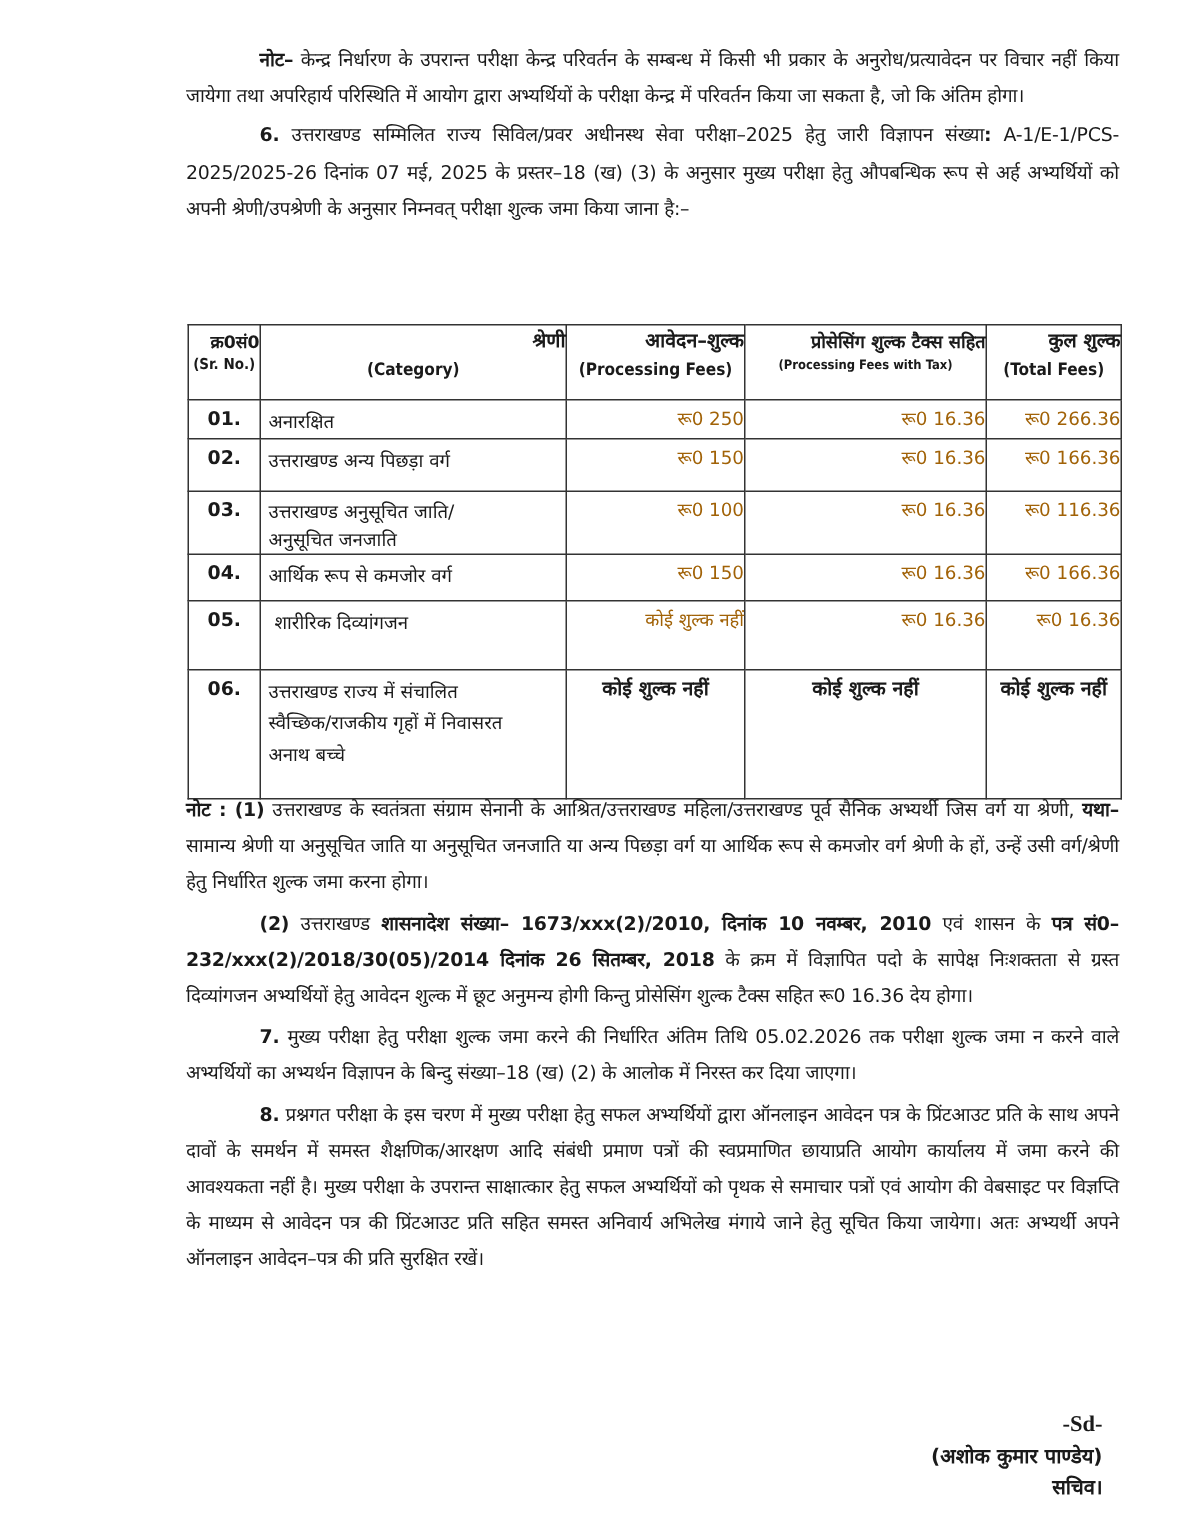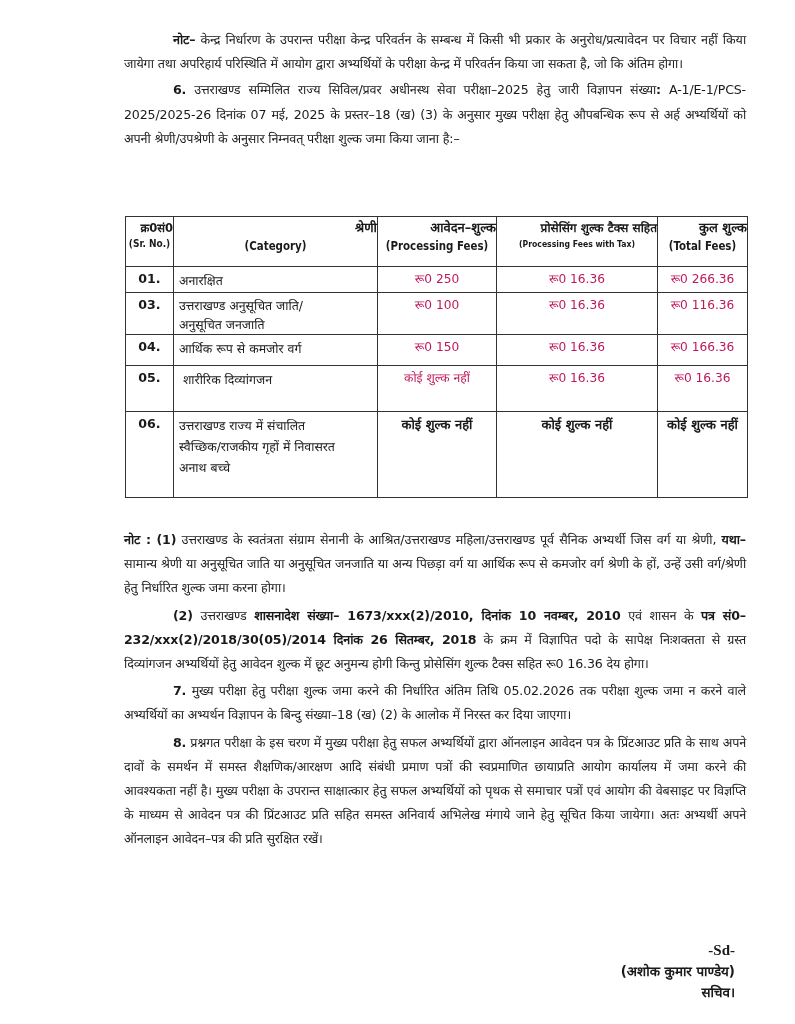--- a/index.html
+++ b/index.html
@@ -31,21 +31,21 @@
   table.fees col.c3 { width: 119px; }
   table.fees col.c4 { width: 161px; }
   table.fees col.c5 { width: 90px; }
   .th-hi { font-weight: bold; font-size: 13px; line-height: 18px; display: block; text-align: right; margin-top: 2px; margin-left: 12px; }
   .th-en { font-weight: bold; font-size: 11.4px; line-height: 18px; display: block; text-align: center; font-family: "DejaVu Sans Condensed", "DejaVu Sans", sans-serif; }
   .th-en-small { font-size: 8.6px; line-height: 14px; }
   .th-sr { font-size: 10px; line-height: 14px; }
   .hdr-row { height: 50px; }
   .sr { font-weight: bold; text-align: center; font-size: 12.6px; padding-top: 4px !important; }
   .cat { padding: 3px 0 0 5px !important; line-height: 22px; margin-left: 35px; }
-  .amt { text-align: center; padding-top: 3px !important; color: #be185d; font-size: 12.2px; }
+  .amt { text-align: right; padding-top: 3px !important; color: #a16207; font-size: 12.2px; }
   .nofee { text-align: center; font-weight: bold; font-size: 13px; padding-top: 2px !important; line-height: 22px; }
   .r1 { height: 24px; } .r2 { height: 35px; } .r3 { height: 40px; } .r4 { height: 31px; } .r5 { height: 46px; } .r6 { height: 86px; }
   .after-table { position: absolute; left: 124px; top: 528px; width: 622px; }
   .p-n2 { margin-top: 3px; }
   .p7 { margin-top: 3px; }
   .p8 { margin-top: 3px; }
   .sig { position: absolute; left: 560px; top: 940px; width: 175px; text-align: right; font-weight: bold; }
   .sig .sd { font-family: "Liberation Serif", serif; font-size: 15px; line-height: 21px; }
   .sig .nm { font-size: 13.4px; line-height: 21px; }
 </style>
@@ -88,20 +88,27 @@
           <span class="th-en">(Total Fees)</span>
         </td>
   </tr>
   <tr class="r1">
     <td class="sr">01.</td>
     <td class="cat">अनारक्षित</td>
     <td class="amt">रू0  250</td>
     <td class="amt">रू0  16.36</td>
     <td class="amt">रू0  266.36</td>
   </tr>
+  <tr class="r2">
+    <td class="sr">02.</td>
+    <td class="cat">उत्तराखण्ड अन्य पिछड़ा वर्ग</td>
+    <td class="amt">रू0  150</td>
+    <td class="amt">रू0  16.36</td>
+    <td class="amt">रू0  166.36</td>
+  </tr>
   <tr class="r3">
     <td class="sr">03.</td>
     <td class="cat" style="line-height:19px;padding-right:40px !important">उत्तराखण्ड अनुसूचित जाति/ अनुसूचित जनजाति</td>
     <td class="amt">रू0  100</td>
     <td class="amt">रू0  16.36</td>
     <td class="amt">रू0  116.36</td>
   </tr>
   <tr class="r4">
     <td class="sr">04.</td>
     <td class="cat">आर्थिक रूप से कमजोर वर्ग</td>

